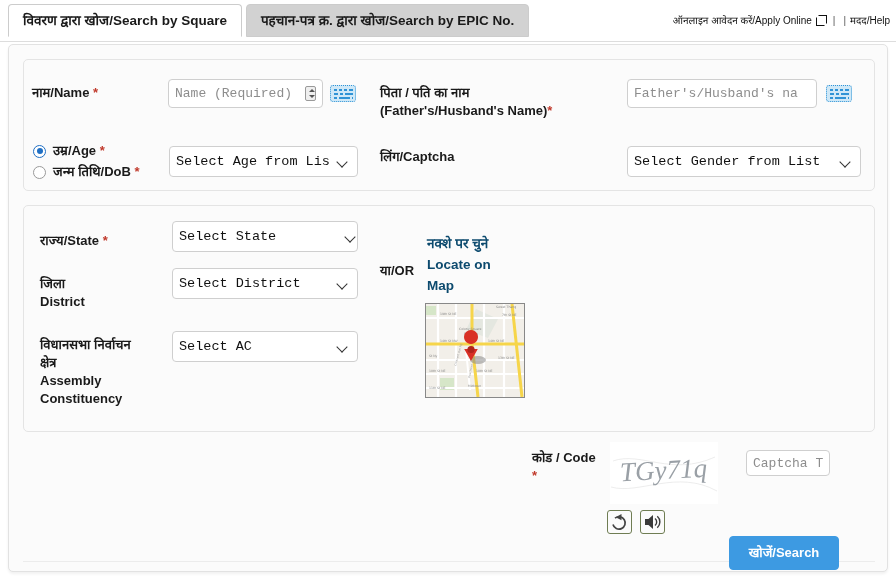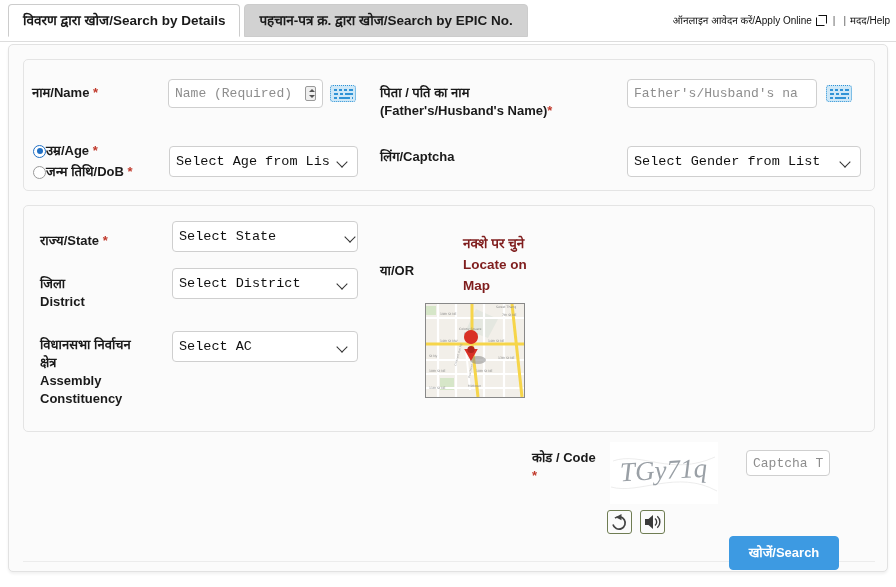--- a/index.html
+++ b/index.html
@@ -223,20 +223,21 @@
     border-right: 3px solid transparent;
   }
   .spin-glyph::before { top: 2px; border-bottom: 3.5px solid #555; }
   .spin-glyph::after  { bottom: 2px; border-top: 3.5px solid #555; }
 
   
   .radio-row {
     position: absolute;
     display: flex;
     align-items: center;
+    gap: 7px;
     cursor: pointer;
   }
   .radio {
     width: 13px; height: 13px;
     border-radius: 50%;
     border: 1px solid #9a9a9a;
     background: #fff;
     box-sizing: border-box;
     position: relative;
     flex: 0 0 auto;
@@ -255,23 +256,22 @@
   .or-text {
     position: absolute;
     font-weight: bold;
     font-size: 13px;
     color: #1a1a1a;
   }
   .map-label {
     position: absolute;
     font-weight: bold;
     font-size: 13.5px;
-    color: #7f1d1d;
+    color: #0c4a6e;
     line-height: 21px;
-    margin-left: 36px;
   }
   .map-thumb {
     position: absolute;
     left: 425px;
     top: 303px;
     width: 100px;
     height: 95px;
     border: 1px solid #888;
     box-sizing: border-box;
     cursor: pointer;
@@ -338,21 +338,21 @@
     width: 852px;
     height: 1px;
     background: #ececec;
   }
 </style>
 </head>
 <body>
 
 <div class="tabstrip">
   <div class="tabs">
-    <div class="tab active">विवरण द्वारा खोज/Search by Details</div>
+    <div class="tab active">विवरण द्वारा खोज/Search by Square</div>
     <div class="tab">पहचान-पत्र क्र. द्वारा खोज/Search by EPIC No.</div>
   </div>
 
   <div class="toplinks">
     <a href="#">ऑनलाइन आवेदन करें/Apply Online</a>
     <span class="ext-icon"></span>
     <span class="pipe">|</span>
     <span class="pipe">|</span>
     <a href="#">मदद/Help</a>
   </div>

